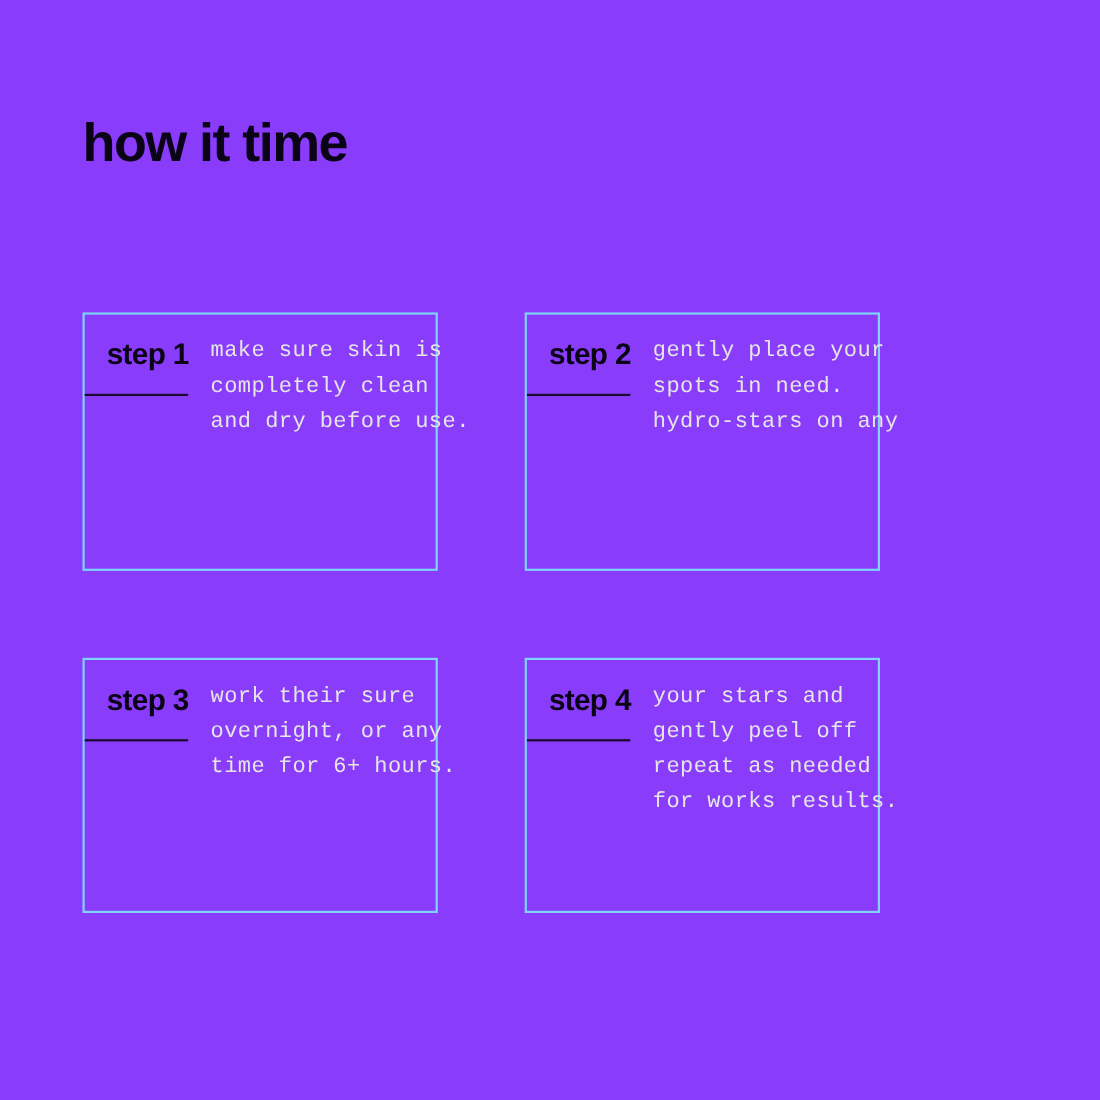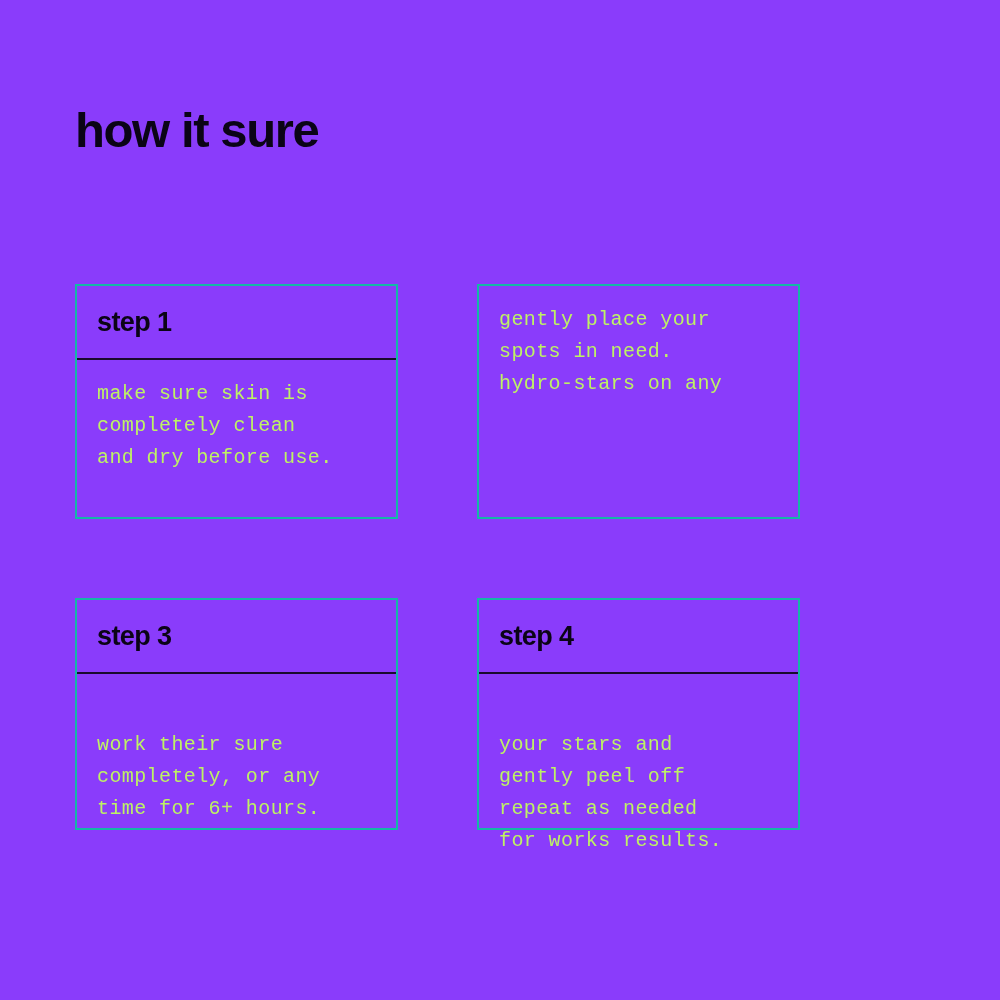--- a/index.html
+++ b/index.html
@@ -48,28 +48,28 @@
 
   .row {
     display:flex;
     gap:79px;
   }
 
   .row-1 { margin-bottom:79px; }
 
   .card {
     width:323px;
-    border:2px solid #14b8a6;
+    border:2px solid #7dd3fc;
     background:transparent;
     display:flex;
-    flex-direction:column;
+    flex-direction:row;
   }
 
   .card-r1 { height:235px; }
-  .card-r2 { height:232px;gap:37px; }
+  .card-r2 { height:232px; }
 
   .card-header {
     height:74px;
     border-bottom:2px solid #190a2e;
     display:flex;
     align-items:center;
     padding:0 0 0 20px;
     flex:0 0 auto;
   }
 
@@ -85,65 +85,68 @@
   .card-body {
     flex:1 1 auto;
     padding:18px 14px 0 20px;
   }
 
   .card-body-line {
     font-family:"Liberation Mono", "DejaVu Sans Mono", monospace;
     font-size:20px;
     line-height:32px;
     letter-spacing:0.4px;
-    color:#bef264;
+    color:#e5e5e5;
     white-space:pre;
   }
 </style>
 </head>
 <body>
 
 <div class="canvas">
 
-  <h1 class="page-title">how it sure</h1>
+  <h1 class="page-title">how it time</h1>
 
   <div class="grid">
 
     <div class="row row-1">
 
       <div class="card card-r1">
         <div class="card-header">
           <span class="card-header-title">step 1</span>
         </div>
         <div class="card-body">
           <div class="card-body-line">make sure skin is</div>
           <div class="card-body-line">completely clean</div>
           <div class="card-body-line">and dry before use.</div>
         </div>
       </div>
 
       <div class="card card-r1">
+        <div class="card-header">
+          <span class="card-header-title">step 2</span>
+        </div>
         <div class="card-body">
           <div class="card-body-line">gently place your</div>
           <div class="card-body-line">spots in need.</div>
           <div class="card-body-line">hydro-stars on any</div>
         </div>
       </div>
 
     </div>
 
     <div class="row row-2">
 
       <div class="card card-r2">
         <div class="card-header">
           <span class="card-header-title">step 3</span>
         </div>
         <div class="card-body">
           <div class="card-body-line">work their sure</div>
-          <div class="card-body-line">completely, or any</div>
+          <div class="card-body-line">overnight, or any</div>
           <div class="card-body-line">time for 6+ hours.</div>
         </div>
       </div>
 
       <div class="card card-r2">
         <div class="card-header">
           <span class="card-header-title">step 4</span>
         </div>
         <div class="card-body">
           <div class="card-body-line">your stars and</div>

